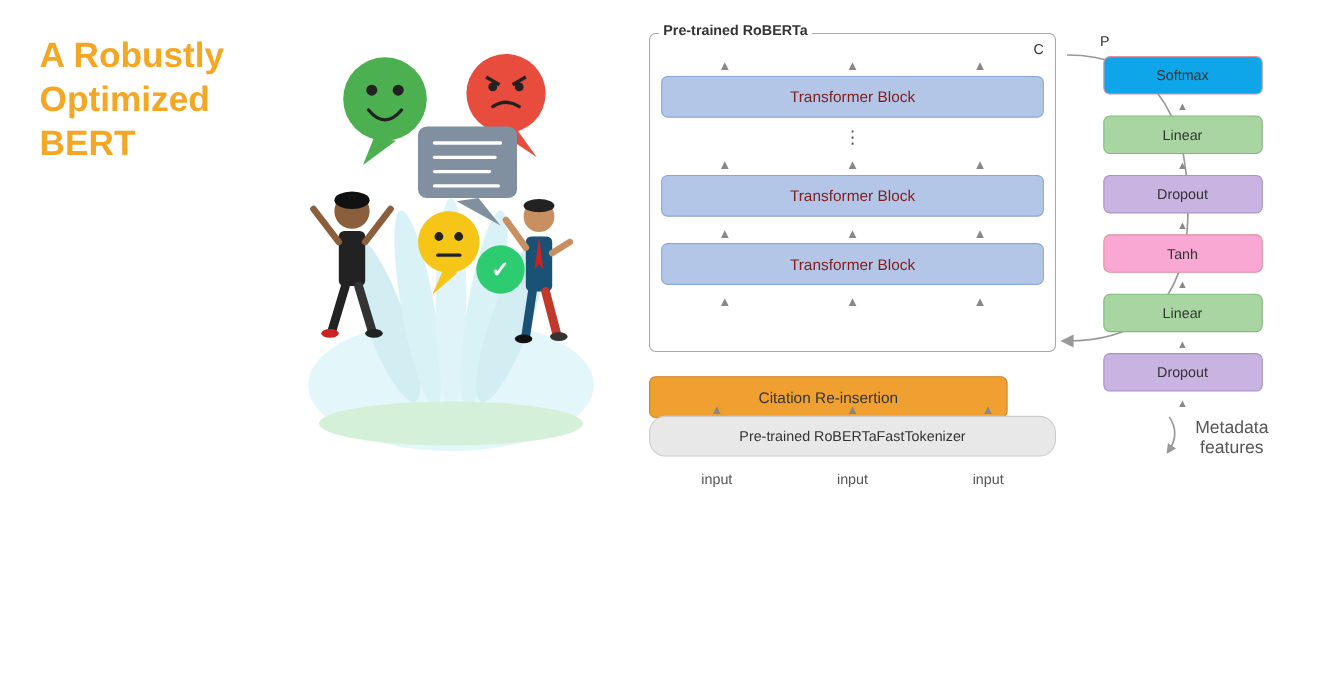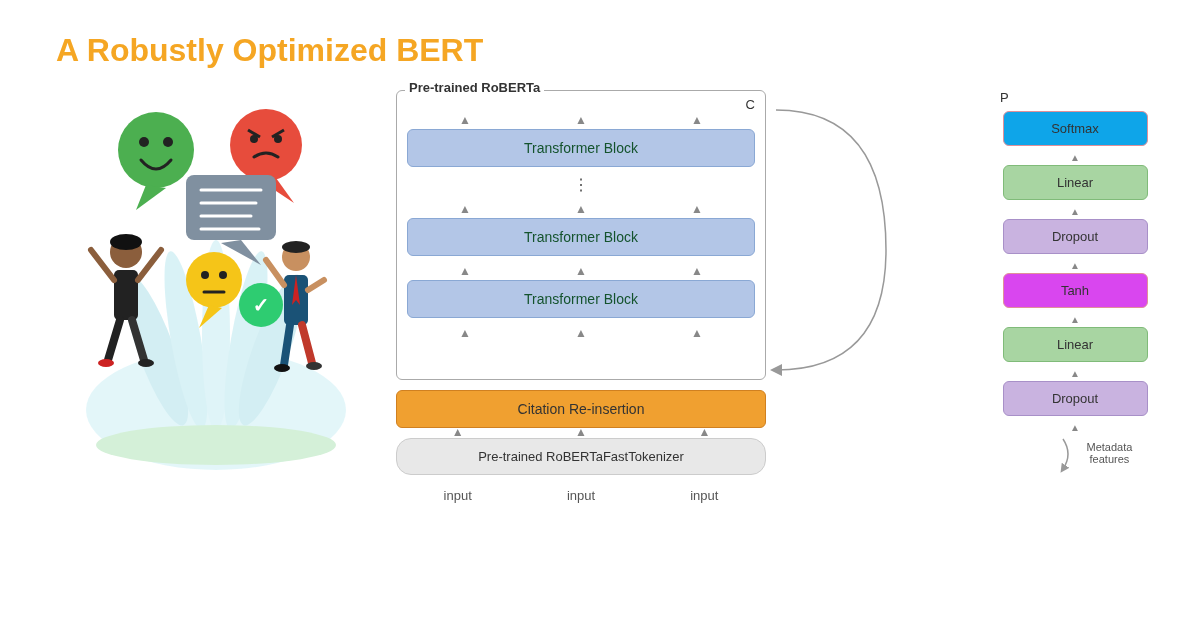--- a/index.html
+++ b/index.html
@@ -9,22 +9,22 @@
       background: #ffffff;
       font-family: Arial, sans-serif;
       overflow: hidden;
       position: relative;
     }
 
     .main-container {
       width: 1200px;
       height: 627px;
       display: flex;
-      flex-direction: column;
-      padding: 30px 40px 20px 56px;
+      flex-direction: row;
+      padding: 30px 40px 20px 36px;
     }
 
     .title {
       color: #f5a623;
       font-size: 32px;
       font-weight: bold;
       line-height: 1.25;
       margin-bottom: 20px;
     }
 
@@ -52,21 +52,21 @@
       min-width: 380px;
     }
 
     .transformer-block {
       background: #b3c6e7;
       border: 1px solid #8aa8d4;
       border-radius: 6px;
       text-align: center;
       padding: 10px 0;
       font-size: 14px;
-      color: #14532d;
+      color: #7f1d1d;
       margin-bottom: 8px;
       position: relative;
     }
 
     .dots-row {
       text-align: center;
       font-size: 16px;
       color: #555;
       margin-bottom: 8px;
     }
@@ -126,32 +126,32 @@
       padding: 9px 0;
       font-size: 13px;
       color: #333;
       margin-bottom: 6px;
       width: 145px;
     }
 
     .layer-softmax { background: #0ea5e9; border: 1px solid #e09099; }
     .layer-linear { background: #a8d5a2; border: 1px solid #80bb79; }
     .layer-dropout { background: #c9b3e0; border: 1px solid #a890c8; }
-    .layer-tanh { background: #d946ef; border: 1px solid #e09099; }
+    .layer-tanh { background: #f9a8d4; border: 1px solid #e09099; }
     .layer-concat { background: #b3dde8; border: 1px solid #88c0d0; }
 
     .right-layers {
       display: flex;
       flex-direction: column;
       align-items: center;
       position: relative;
     }
 
     .metadata-label {
-      font-size: 11px;
+      font-size: 16px;
       color: #555;
       text-align: center;
       margin-top: 4px;
     }
 
     
     .illus-svg {
       width: 100%;
       height: 100%;
     }
@@ -304,21 +304,21 @@
           <div class="transformer-block">Transformer Block</div>
 
           <div style="display:flex; justify-content:space-around; margin-bottom:2px;">
             <span style="font-size:12px; color:#888;">▲</span>
             <span style="font-size:12px; color:#888;">▲</span>
             <span style="font-size:12px; color:#888;">▲</span>
           </div>
 
         </div>
 
-        <div class="citation-block" style="position:absolute; top:300px; left:0; width:370px;">Citation Re-insertion</div>
+        <div class="citation-block" style="position:absolute; top:312px; left:0; width:326px;">Citation Re-insertion</div>
 
         <div style="display:flex; justify-content:space-around; position:absolute; top:335px; left:0; width:370px;">
           <span style="font-size:12px; color:#888;">▲</span>
           <span style="font-size:12px; color:#888;">▲</span>
           <span style="font-size:12px; color:#888;">▲</span>
         </div>
 
         <div class="tokenizer-block" style="position:absolute; top:348px; left:0; width:370px;">Pre-trained RoBERTaFastTokenizer</div>
 
         <div class="inputs-row" style="position:absolute; top:390px; left:0; width:370px;">

